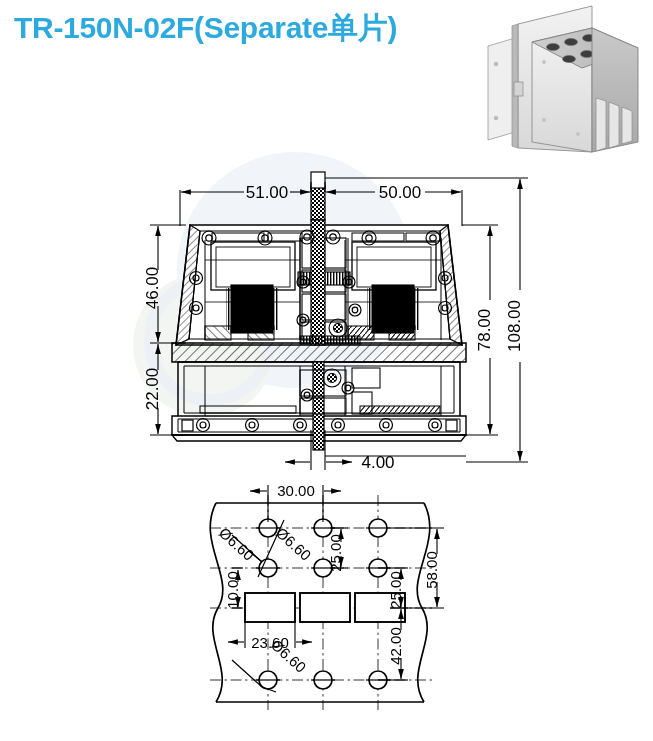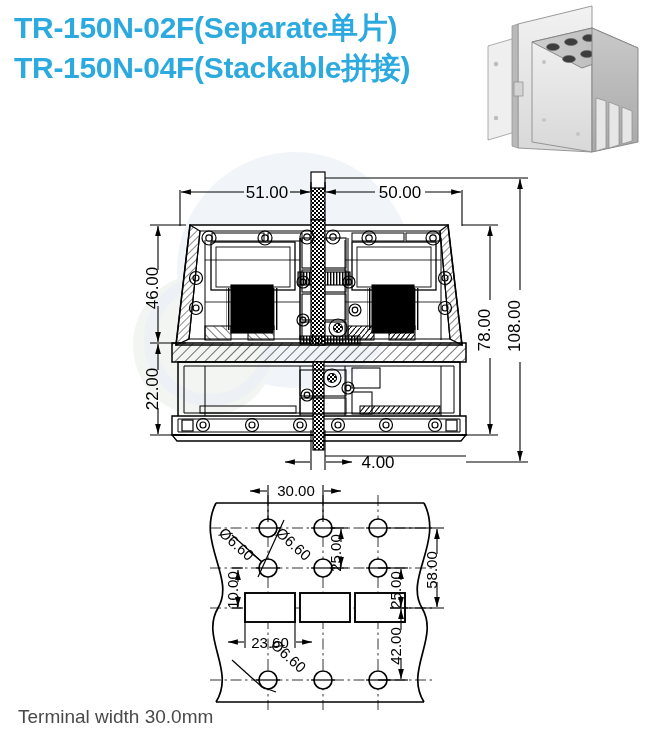--- a/index.html
+++ b/index.html
@@ -71,21 +71,20 @@
     white-space: nowrap;
   }
 </style>
 </head>
 <body>
 
 <div id="root">
 
   <div class="title-block">
     <div class="title-line">TR-150N-02F(Separate单片)</div>
-    <div class="title-line">TR-150N-04F(Stackable拼接)</div>
   </div>
 
   <div class="product-photo">
     <svg width="183" height="158" viewBox="0 0 183 158" xmlns="http://www.w3.org/2000/svg">
       <defs>
         <linearGradient id="gFace" x1="0" y1="0" x2="0" y2="1">
           <stop offset="0" stop-color="#f2f2f2"></stop>
           <stop offset="1" stop-color="#d8d8d8"></stop>
         </linearGradient>
         <linearGradient id="gTop" x1="0" y1="0" x2="1" y2="0">
@@ -461,15 +460,14 @@
         <text x="401" y="460" text-anchor="middle" transform="rotate(-90 401 460)">25.00</text>
         <text x="401" y="516" text-anchor="middle" transform="rotate(-90 401 516)">42.00</text>
         <text x="437" y="440" text-anchor="middle" transform="rotate(-90 437 440)">58.00</text>
         <text x="233" y="418" text-anchor="middle" transform="rotate(42 233 418)">Ø6.60</text>
         <text x="290" y="418" text-anchor="middle" transform="rotate(42 290 418)">Ø6.60</text>
         <text x="285" y="530" text-anchor="middle" transform="rotate(42 285 530)">Ø6.60</text>
       </g>
     </svg>
   </div>
 
-  <div class="caption">Terminal width 30.0mm</div>
 
 </div>
 
 </body></html>

